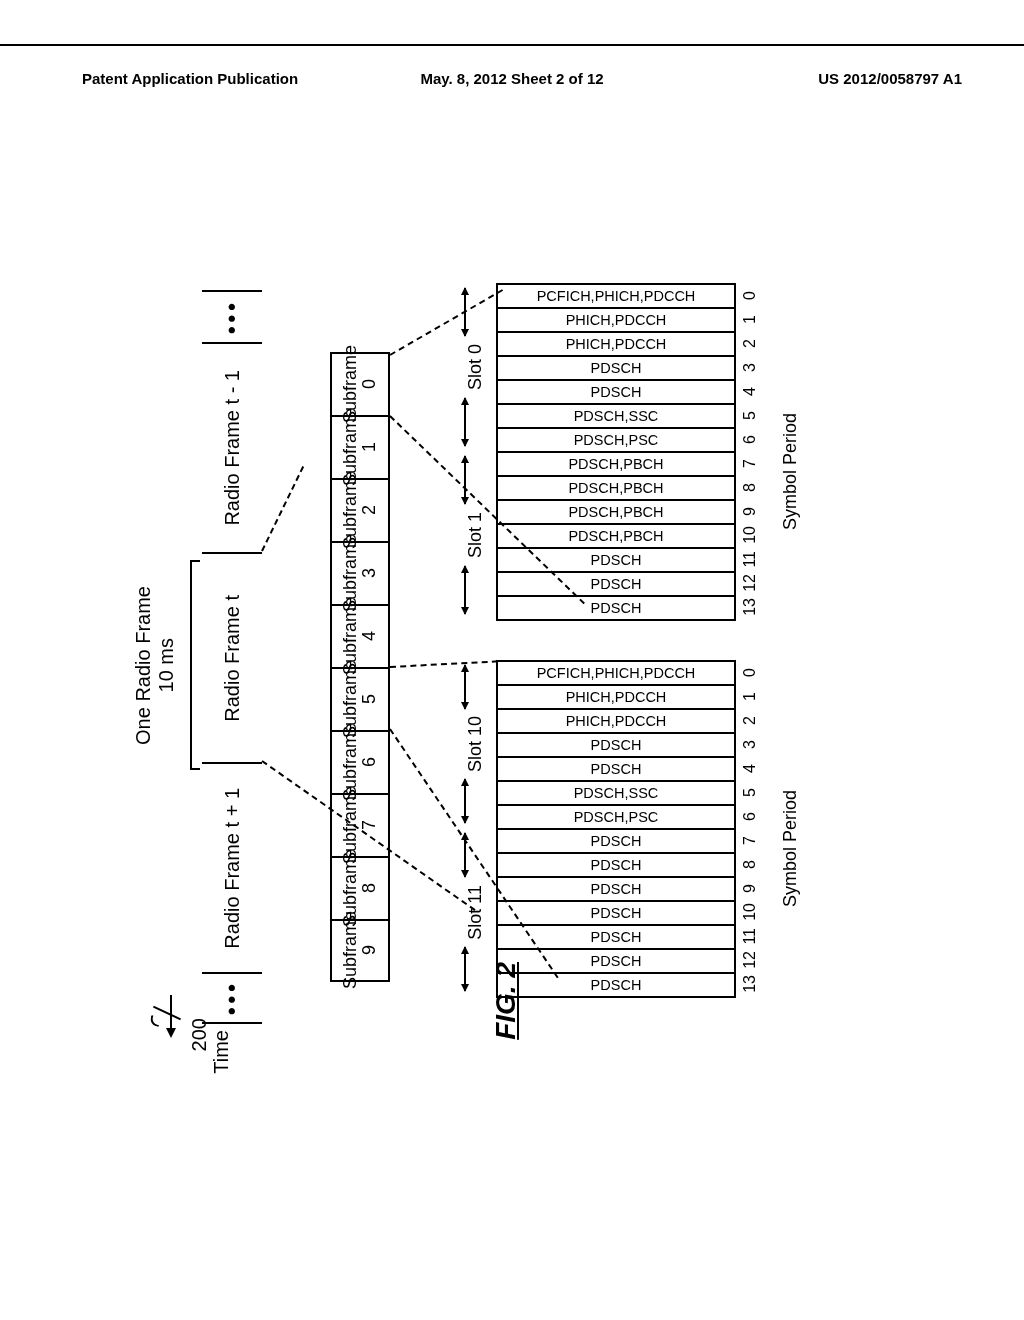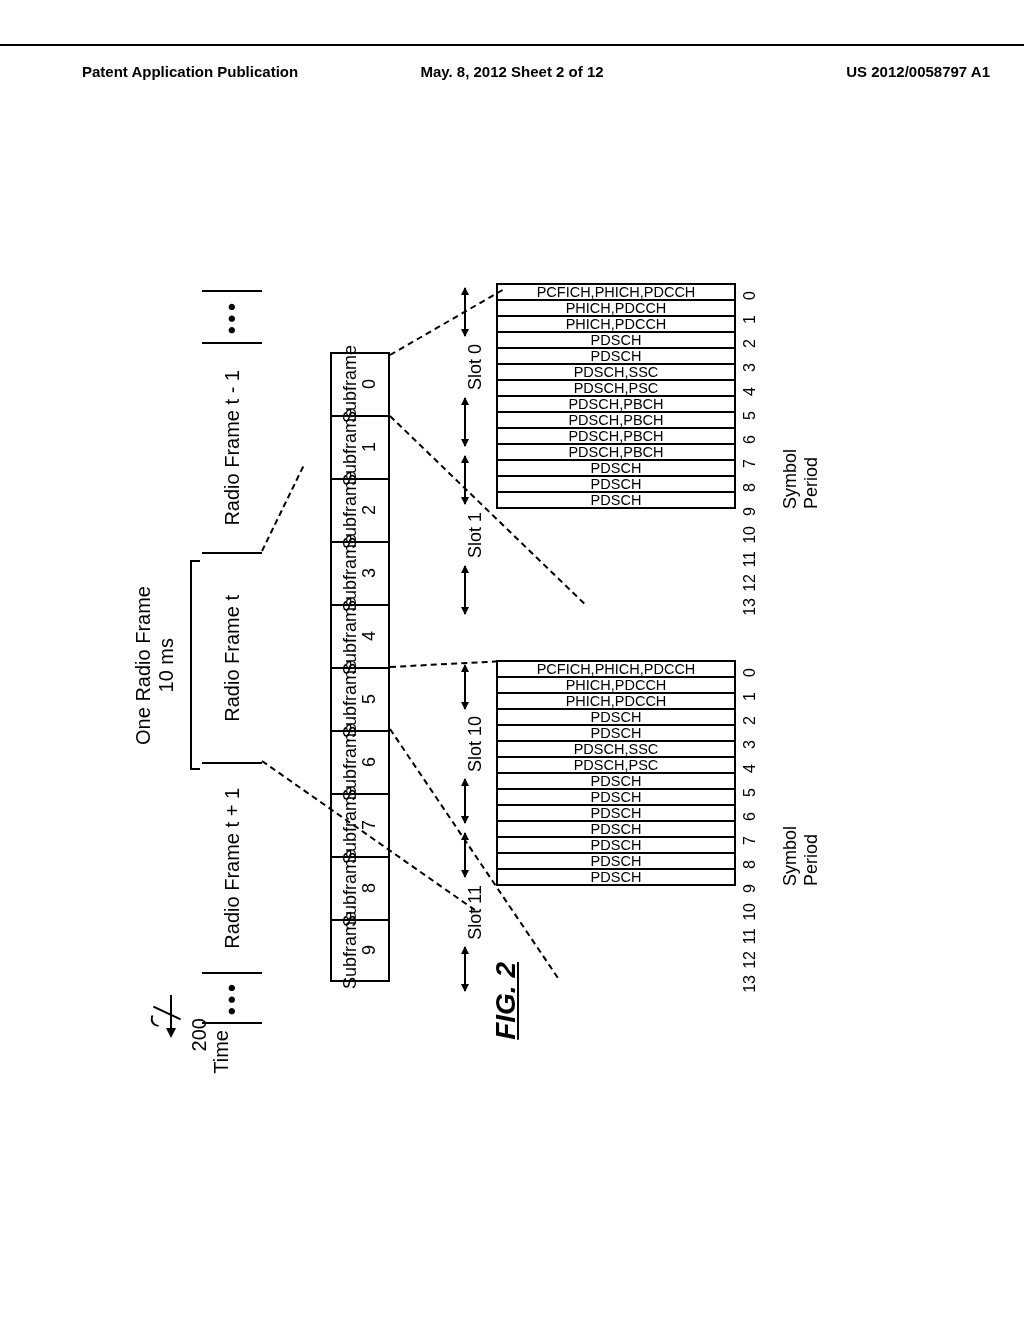--- a/index.html
+++ b/index.html
@@ -9,29 +9,29 @@
     width: 1024px;
     height: 1320px;
     position: relative;
   }
   .header {
     position: absolute;
     top: 44px;
     left: 0;
     right: 0;
     border-top: 2px solid #000;
-    padding-top: 17px;
+    padding-top: 24px;
     display: flex;
     justify-content: space-between;
     font-size: 15px;
     font-weight: bold;
   }
   .header .left { margin-left: 82px; }
   .header .center { position: absolute; left: 50%; transform: translateX(-50%); }
-  .header .right { margin-right: 34px; text-align: center; }
+  .header .right { margin-right: 62px; text-align: center; }
 
   .diagram-wrap {
     position: absolute;
     top: 260px;
     left: 160px;
     width: 720px;
     height: 760px;
   }
   .fig-label {
     position: absolute;
@@ -149,21 +149,21 @@
     position:absolute;
     left: 336px; width: 240px;
   }
   .symbol-block.s0 { top: 23px; }
   .symbol-block.s5 { top: 400px; }
   .symbol-table {
     display:flex; flex-direction:column;
     border-top:2px solid #000;
   }
   .sym-cell {
-    height: 16px;
+    height: 24px;
     border:2px solid #000; border-top:none;
     display:flex;align-items:center;justify-content:center;
     font-size:14.5px;
   }
   .sym-index-col {
     position:absolute; left: 240px; top:0;
     display:flex;flex-direction:column;
   }
   .sym-idx {
     height:24px; width:28px; display:flex;align-items:center;justify-content:center;

